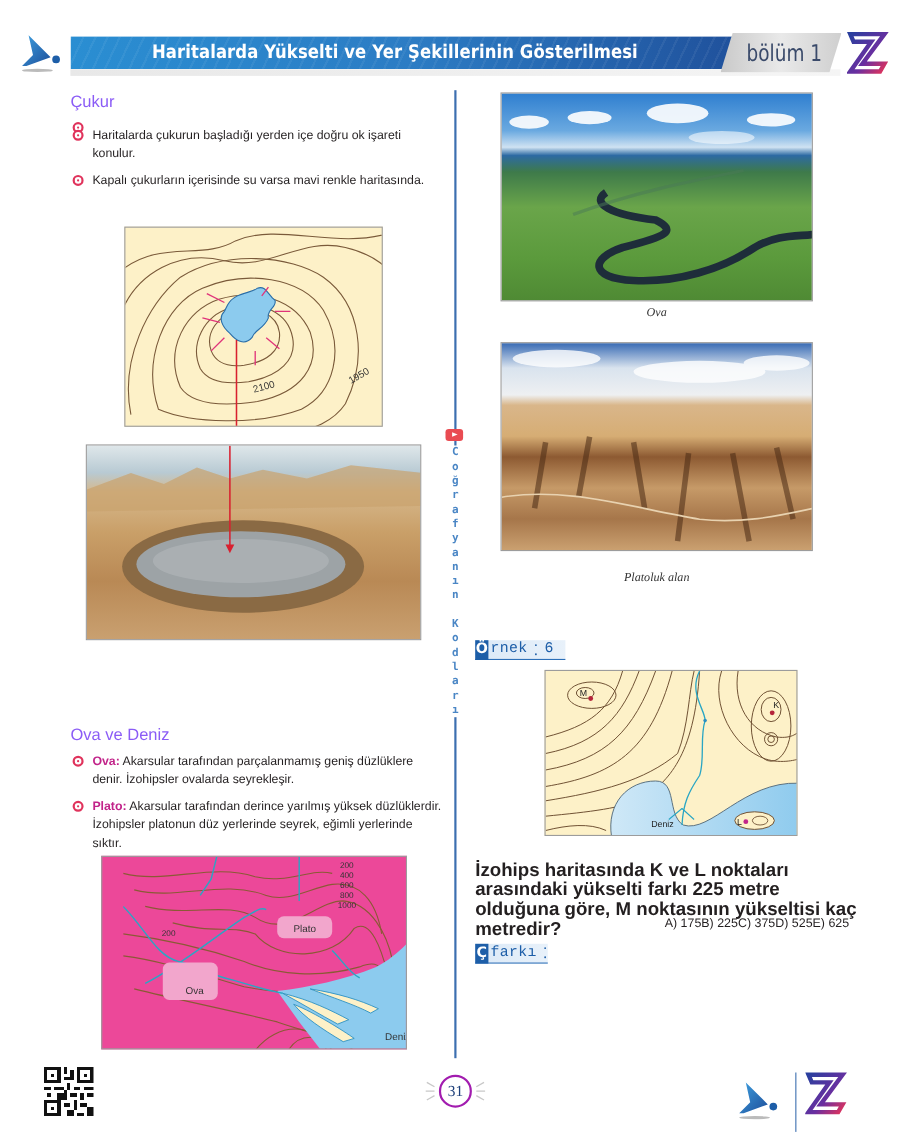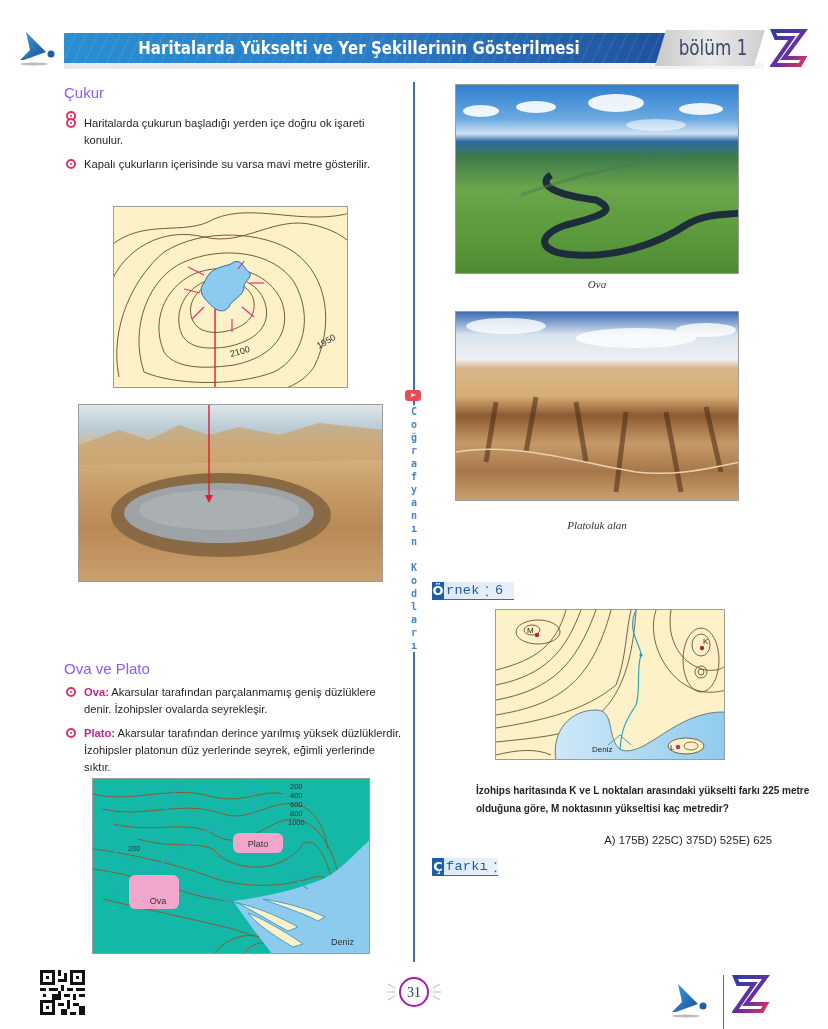--- a/index.html
+++ b/index.html
@@ -38,21 +38,21 @@
 
   
   .side-label { left: 406px; top: 405px; width: 16px; display: flex; flex-direction: column; align-items: center; color: #4a86c5; font-size: 10px; font-weight: bold; font-family: "DejaVu Sans Mono", monospace; line-height: 13px; background: #fff; }
   .yt-icon { left: 405px; top: 390px; width: 16px; height: 11px; border-radius: 3px; background: #e94b52; }
   .yt-icon::after { content: ""; position: absolute; left: 6px; top: 3px; border-left: 5px solid #fff; border-top: 2.5px solid transparent; border-bottom: 2.5px solid transparent; }
 
   
   .ornek { left: 432px; top: 582px; height: 18px; width: 82px; background: linear-gradient(90deg,#dbe9f7,#e8f1fa); border-bottom: 1.5px solid #2c6fb8; display: flex; align-items: center; }
   .ornek-cap { background: #1d5ea8; color: #fff; font-weight: bold; font-size: 13px; width: 12px; height: 18px; text-align: center; line-height: 18px; font-family: "DejaVu Sans", sans-serif; }
   .ornek-txt { color: #1d5ea8; font-size: 13.5px; padding-left: 2px; font-family: Liberation Mono, monospace; letter-spacing: 0.3px; }
-  .question { left: 432px; top: 782px; width: 350px; font-size: 10px; font-weight: bold; line-height: 18px; color: #231f20; margin-left: 44px; }
+  .question { left: 432px; top: 782px; width: 350px; font-size: 17px; font-weight: bold; line-height: 18px; color: #231f20; }
   .options { left: 432px; top: 834px; width: 340px; display: flex; justify-content: flex-end; font-size: 11.3px; color: #231f20; }
   .cozum { left: 432px; top: 858px; width: 66px; height: 18px; background: linear-gradient(90deg,#dbe9f7,#e8f1fa); border-bottom: 1.5px solid #2c6fb8; display:flex; align-items:center; }
 
   .page-num { left: 386px; top: 975px; width: 56px; height: 34px; }
   .page-circle { position: absolute; left: 13px; top: 2px; width: 30px; height: 30px; border-radius: 50%; border: 2px solid #a21caf; background: #fff; text-align: center; line-height: 27px; font-family: "Liberation Serif", serif; font-size: 14px; color: #1d3f7a; }
   .rays { position: absolute; top: 6px; width: 12px; height: 22px; }
   .qr { left: 40px; top: 970px; width: 45px; height: 45px; }
   .foot-div { left: 723px; top: 975px; width: 1px; height: 54px; background: #3d6fb0; }
 </style>
 </head>
@@ -88,21 +88,21 @@
     <path d="M3 3 H34 L14 30 H34 L30 37 H3 L22 10 H6 Z" fill="none" stroke="url(#gz)" stroke-width="4" stroke-linejoin="miter"></path>
   </svg>
 </div>
 
 <div class="abs divider"></div>
 
 <div class="abs h-section" style="left:64px;top:84px;">Çukur</div>
 <ul class="abs bullet-list" style="left:64px;top:108px;width:340px;">
   <li><span class="bullet-dot"></span></li>
   <li><span class="bullet-dot"></span><span>Haritalarda çukurun başladığı yerden içe doğru ok işareti konulur.</span></li>
-  <li><span class="bullet-dot"></span><span>Kapalı çukurların içerisinde su varsa mavi metre gösterilir.</span></li>
+  <li><span class="bullet-dot"></span><span>Kapalı çukurların içerisinde su varsa mavi renkle haritasında.</span></li>
 </ul>
 
 <div class="abs figure" style="left:113px;top:206px;width:235px;height:182px;background:#fdf1c8;">
   <svg width="235" height="182" viewBox="0 0 235 182">
     <g fill="none" stroke="#7a5a3a" stroke-width="1">
       <path d="M-5 40 C30 10 70 30 100 12 C140 -5 190 20 240 5"></path>
       <path d="M-5 80 C10 40 50 20 90 30 C130 40 160 8 200 18 C230 25 240 40 240 40"></path>
       <path d="M5 170 C-5 120 20 70 50 45 C90 20 150 25 180 45 C215 70 220 120 200 160 C190 175 170 185 150 185"></path>
       <path d="M30 165 C15 120 35 70 70 55 C110 38 160 45 180 75 C200 110 190 150 160 165 C120 180 60 178 30 165Z"></path>
       <path d="M50 145 C35 110 55 75 85 65 C120 55 155 65 168 95 C178 125 160 150 120 158 C85 163 60 160 50 145Z"></path>
@@ -129,27 +129,27 @@
   <svg width="305" height="178" viewBox="0 0 305 178">
     <path d="M0 40 L40 25 L70 35 L100 20 L130 30 L160 22 L200 30 L240 18 L305 25 L305 55 L0 60Z" fill="#c9a26e" opacity="0.7"></path>
     <ellipse cx="142" cy="110" rx="110" ry="42" fill="#8a6a44"></ellipse>
     <ellipse cx="140" cy="108" rx="95" ry="30" fill="#9da3a6"></ellipse>
     <ellipse cx="140" cy="105" rx="80" ry="20" fill="#b3b8ba" opacity="0.6"></ellipse>
     <line x1="130" y1="0" x2="130" y2="96" stroke="#d8202f" stroke-width="1.4"></line>
     <path d="M126 90 L130 98 L134 90Z" fill="#d8202f"></path>
   </svg>
 </div>
 
-<div class="abs h-section" style="left:64px;top:660px;">Ova ve Plato</div>
+<div class="abs h-section" style="left:64px;top:660px;">Ova ve Deniz</div>
 <ul class="abs bullet-list" style="left:64px;top:684px;width:340px;">
   <li><span class="bullet-dot"></span><span class="kw">Ova:</span><span> Akarsular tarafından parçalanmamış geniş düzlüklere denir. İzohipsler ovalarda seyrekleşir.</span></li>
   <li><span class="bullet-dot"></span><span class="kw">Plato:</span><span> Akarsular tarafından derince yarılmış yüksek düzlüklerdir. İzohipsler platonun düz yerlerinde seyrek, eğimli yerlerinde sıktır.</span></li>
 </ul>
 
-<div class="abs figure" style="left:92px;top:778px;width:278px;height:176px;background:#14b8a6;">
+<div class="abs figure" style="left:92px;top:778px;width:278px;height:176px;background:#ec4899;padding-left:19px;">
   <svg width="278" height="176" viewBox="0 0 278 176">
     <g fill="none" stroke="#8a5a35" stroke-width="1">
       <path d="M0 15 C40 25 80 5 120 18 C150 25 170 10 190 15"></path>
       <path d="M10 30 C50 40 90 20 130 35 C150 42 170 28 190 25 C215 22 230 40 235 70"></path>
       <path d="M20 45 C60 55 95 40 120 55 C150 75 175 40 200 40 C225 42 240 70 245 95"></path>
       <path d="M45 60 C80 70 100 62 120 70 C140 95 190 95 210 65 C225 55 235 85 240 105"></path>
       <path d="M0 70 C40 75 80 85 110 95 C140 108 180 110 215 100 C235 92 240 105 230 120"></path>
       <path d="M0 90 C40 95 80 110 110 118 C150 126 200 125 225 118"></path>
       <path d="M10 120 C50 130 100 140 140 150 C170 160 200 168 210 176"></path>
       <path d="M150 176 C160 160 180 160 190 176"></path>

